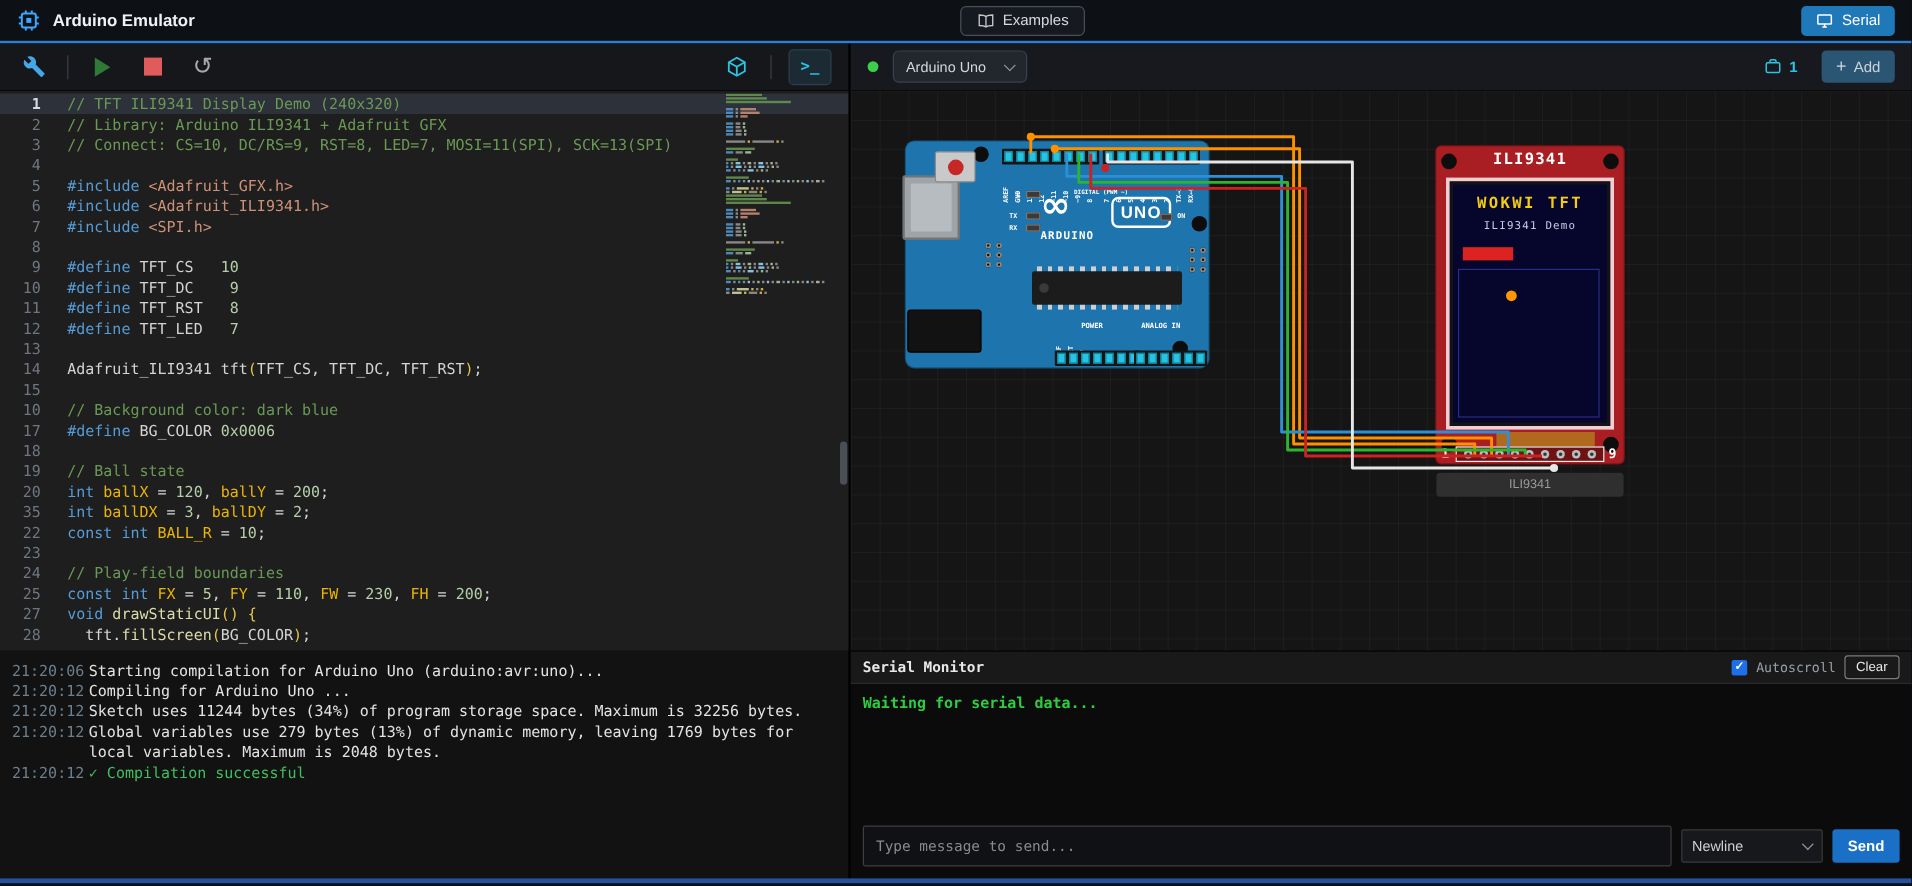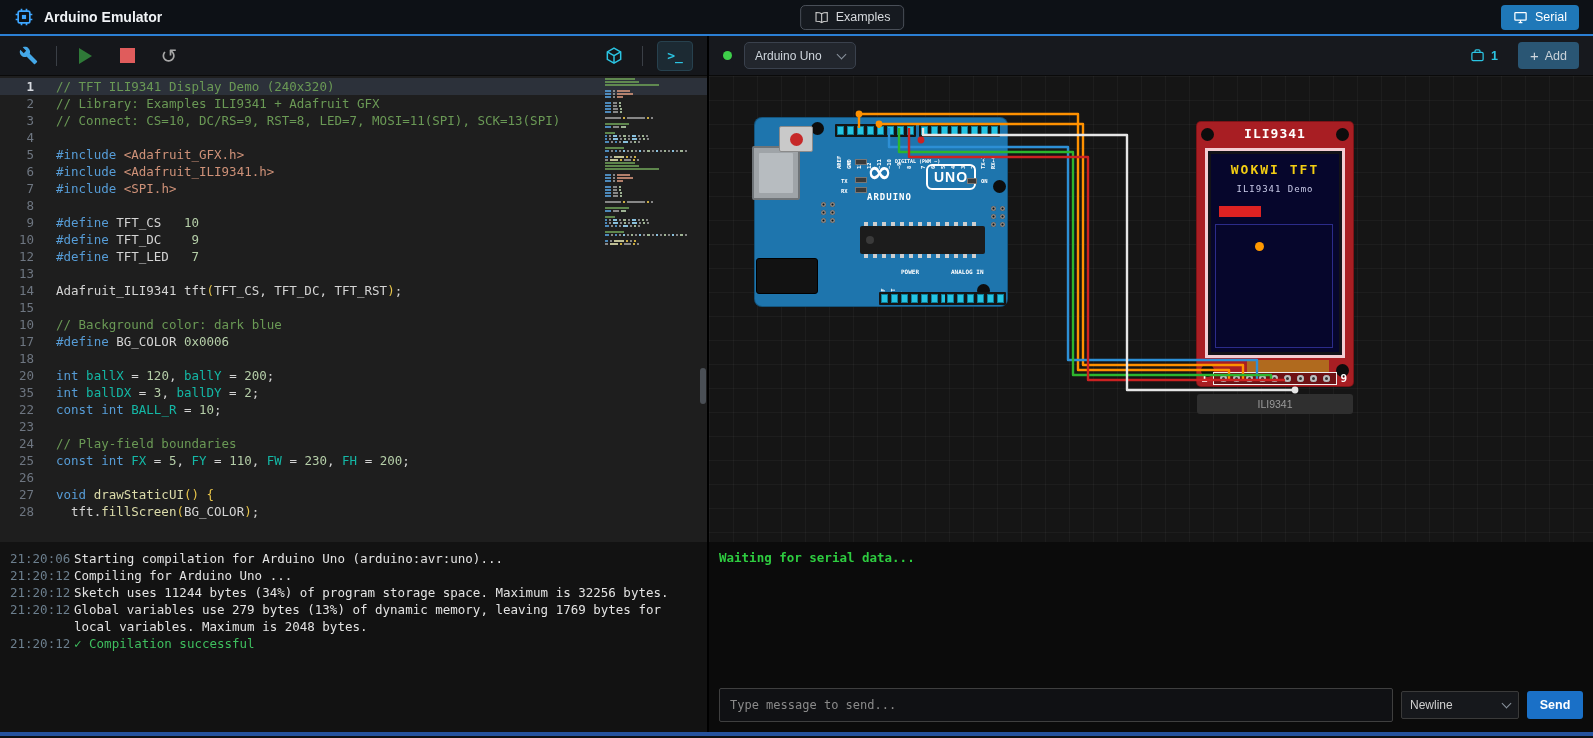--- a/index.html
+++ b/index.html
@@ -41,21 +41,21 @@
 
   
   .editor { position:relative; flex:1; overflow:hidden; background:#1e1e1e;
     font-family:"DejaVu Sans Mono",monospace; font-size:12.5px; line-height:17px; }
   .code-lines { position:absolute; inset:0 0 0 0; padding-top:2px; }
   .code-line { display:flex; height:17px; white-space:pre; }
   .code-line.current { background:#2c313a; }
   .gutter { width:34px; flex:none; text-align:right; color:#6e7681; margin-right:22px; }
   .code-line.current .gutter { color:#d7dae0; font-weight:bold; }
   .tok-c{color:#6a9955} .tok-k{color:#569cd6} .tok-s{color:#ce9178} .tok-n{color:#b5cea8}
-  .tok-v{color:#14b8a6} .tok-f{color:#dcdcaa} .tok-p{color:#d4d4d4} .tok-b{color:#e8c54a}
+  .tok-v{color:#eab308} .tok-f{color:#dcdcaa} .tok-p{color:#d4d4d4} .tok-b{color:#e8c54a}
   .minimap { position:absolute; top:2px; right:10px; width:92px; height:170px; overflow:hidden; opacity:.85; }
   .mm-line { height:2px; margin-bottom:1px; white-space:nowrap; }
   .mm-seg { display:inline-block; height:2px; margin-right:2px; vertical-align:top; }
   .tok-bg-c{background:#6a9955} .tok-bg-k{background:#569cd6} .tok-bg-s{background:#ce9178}
   .tok-bg-n{background:#b5cea8} .tok-bg-v{background:#9cdcfe} .tok-bg-f{background:#dcdcaa}
   .tok-bg-p{background:#9a9a9a} .tok-bg-b{background:#e8c54a}
   .edit-scrollbar { position:absolute; right:0; top:0; bottom:0; width:8px; }
   .edit-scrollbar .thumb { position:absolute; top:292px; right:1px; width:6px; height:36px;
     background:#4a4f55; border-radius:3px; }
 
@@ -253,43 +253,44 @@
             </svg>
           </button>
           <div class="tb-sep"></div>
           <button class="term-btn">&gt;_</button>
         </div>
       </div>
 
       <div class="editor">
         <div class="code-lines">
             <div class="code-line current"><span class="gutter">1</span><span><span class="tok-c">// TFT ILI9341 Display Demo (240x320)</span></span></div>
-            <div class="code-line"><span class="gutter">2</span><span><span class="tok-c">// Library: Examples ILI9341 + Adafruit GFX</span></span></div>
+            <div class="code-line"><span class="gutter">2</span><span><span class="tok-c">// Library: Arduino ILI9341 + Adafruit GFX</span></span></div>
             <div class="code-line"><span class="gutter">3</span><span><span class="tok-c">// Connect: CS=10, DC/RS=9, RST=8, LED=7, MOSI=11(SPI), SCK=13(SPI)</span></span></div>
             <div class="code-line"><span class="gutter">4</span><span></span></div>
             <div class="code-line"><span class="gutter">5</span><span><span class="tok-k">#include</span><span class="tok-p"> </span><span class="tok-s">&lt;Adafruit_GFX.h&gt;</span></span></div>
             <div class="code-line"><span class="gutter">6</span><span><span class="tok-k">#include</span><span class="tok-p"> </span><span class="tok-s">&lt;Adafruit_ILI9341.h&gt;</span></span></div>
             <div class="code-line"><span class="gutter">7</span><span><span class="tok-k">#include</span><span class="tok-p"> </span><span class="tok-s">&lt;SPI.h&gt;</span></span></div>
             <div class="code-line"><span class="gutter">8</span><span></span></div>
             <div class="code-line"><span class="gutter">9</span><span><span class="tok-k">#define</span><span class="tok-p"> TFT_CS   </span><span class="tok-n">10</span></span></div>
             <div class="code-line"><span class="gutter">10</span><span><span class="tok-k">#define</span><span class="tok-p"> TFT_DC    </span><span class="tok-n">9</span></span></div>
+            <div class="code-line"><span class="gutter">11</span><span><span class="tok-k">#define</span><span class="tok-p"> TFT_RST   </span><span class="tok-n">8</span></span></div>
             <div class="code-line"><span class="gutter">12</span><span><span class="tok-k">#define</span><span class="tok-p"> TFT_LED   </span><span class="tok-n">7</span></span></div>
             <div class="code-line"><span class="gutter">13</span><span></span></div>
             <div class="code-line"><span class="gutter">14</span><span><span class="tok-p">Adafruit_ILI9341 tft</span><span class="tok-b">(</span><span class="tok-p">TFT_CS, TFT_DC, TFT_RST</span><span class="tok-b">)</span><span class="tok-p">;</span></span></div>
             <div class="code-line"><span class="gutter">15</span><span></span></div>
             <div class="code-line"><span class="gutter">10</span><span><span class="tok-c">// Background color: dark blue</span></span></div>
             <div class="code-line"><span class="gutter">17</span><span><span class="tok-k">#define</span><span class="tok-p"> BG_COLOR </span><span class="tok-n">0x0006</span></span></div>
             <div class="code-line"><span class="gutter">18</span><span></span></div>
+            <div class="code-line"><span class="gutter">19</span><span><span class="tok-c">// Ball state</span></span></div>
             <div class="code-line"><span class="gutter">20</span><span><span class="tok-k">int</span><span class="tok-p"> </span><span class="tok-v">ballX</span><span class="tok-p"> = </span><span class="tok-n">120</span><span class="tok-p">, </span><span class="tok-v">ballY</span><span class="tok-p"> = </span><span class="tok-n">200</span><span class="tok-p">;</span></span></div>
             <div class="code-line"><span class="gutter">35</span><span><span class="tok-k">int</span><span class="tok-p"> </span><span class="tok-v">ballDX</span><span class="tok-p"> = </span><span class="tok-n">3</span><span class="tok-p">, </span><span class="tok-v">ballDY</span><span class="tok-p"> = </span><span class="tok-n">2</span><span class="tok-p">;</span></span></div>
             <div class="code-line"><span class="gutter">22</span><span><span class="tok-k">const</span><span class="tok-p"> </span><span class="tok-k">int</span><span class="tok-p"> </span><span class="tok-v">BALL_R</span><span class="tok-p"> = </span><span class="tok-n">10</span><span class="tok-p">;</span></span></div>
             <div class="code-line"><span class="gutter">23</span><span></span></div>
             <div class="code-line"><span class="gutter">24</span><span><span class="tok-c">// Play-field boundaries</span></span></div>
             <div class="code-line"><span class="gutter">25</span><span><span class="tok-k">const</span><span class="tok-p"> </span><span class="tok-k">int</span><span class="tok-p"> </span><span class="tok-v">FX</span><span class="tok-p"> = </span><span class="tok-n">5</span><span class="tok-p">, </span><span class="tok-v">FY</span><span class="tok-p"> = </span><span class="tok-n">110</span><span class="tok-p">, </span><span class="tok-v">FW</span><span class="tok-p"> = </span><span class="tok-n">230</span><span class="tok-p">, </span><span class="tok-v">FH</span><span class="tok-p"> = </span><span class="tok-n">200</span><span class="tok-p">;</span></span></div>
-            <div class="code-line"><span class="gutter">26</span><span></span></div>
             <div class="code-line"><span class="gutter">27</span><span><span class="tok-k">void</span><span class="tok-p"> </span><span class="tok-f">drawStaticUI</span><span class="tok-b">()</span><span class="tok-p"> </span><span class="tok-b">{</span></span></div>
             <div class="code-line"><span class="gutter">28</span><span><span class="tok-p">  tft.</span><span class="tok-f">fillScreen</span><span class="tok-b">(</span><span class="tok-p">BG_COLOR</span><span class="tok-b">)</span><span class="tok-p">;</span></span></div>
           </div>
         <div class="minimap">
             <div class="mm-line"><span class="mm-seg tok-bg-c" style="width: 29.6px;"></span></div>
             <div class="mm-line"><span class="mm-seg tok-bg-c" style="width: 34.4px;"></span></div>
             <div class="mm-line"><span class="mm-seg tok-bg-c" style="width: 53.6px;"></span></div>
             <div class="mm-line"></div>
             <div class="mm-line"><span class="mm-seg tok-bg-k" style="width: 6.4px;"></span><span class="mm-seg tok-bg-p" style="width: 2px;"></span><span class="mm-seg tok-bg-s" style="width: 12.8px;"></span></div>
             <div class="mm-line"><span class="mm-seg tok-bg-k" style="width: 6.4px;"></span><span class="mm-seg tok-bg-p" style="width: 2px;"></span><span class="mm-seg tok-bg-s" style="width: 16px;"></span></div>
@@ -573,20 +574,28 @@
           <div class="log-row">
             <span class="log-time">21:20:12</span>
             <span class="log-msg success">✓ Compilation successful</span>
           </div>
         </div>
     </section>
 
     <div class="vdiv"></div>
 
     <section class="serial-panel">
+      <div class="ser-header">
+        <span class="ser-title">Serial Monitor</span>
+        <div class="ser-right">
+          <span class="checkbox"></span>
+          <span class="ser-chk-label">Autoscroll</span>
+          <button class="clear-btn">Clear</button>
+        </div>
+      </div>
       <div class="ser-body">Waiting for serial data...</div>
       <div class="ser-inputrow">
         <input class="ser-input" placeholder="Type message to send..." style="">
         <div class="newline-select">
           <span>Newline</span>
           <span class="chev"></span>
         </div>
         <button class="send-btn">Send</button>
       </div>
     </section>

